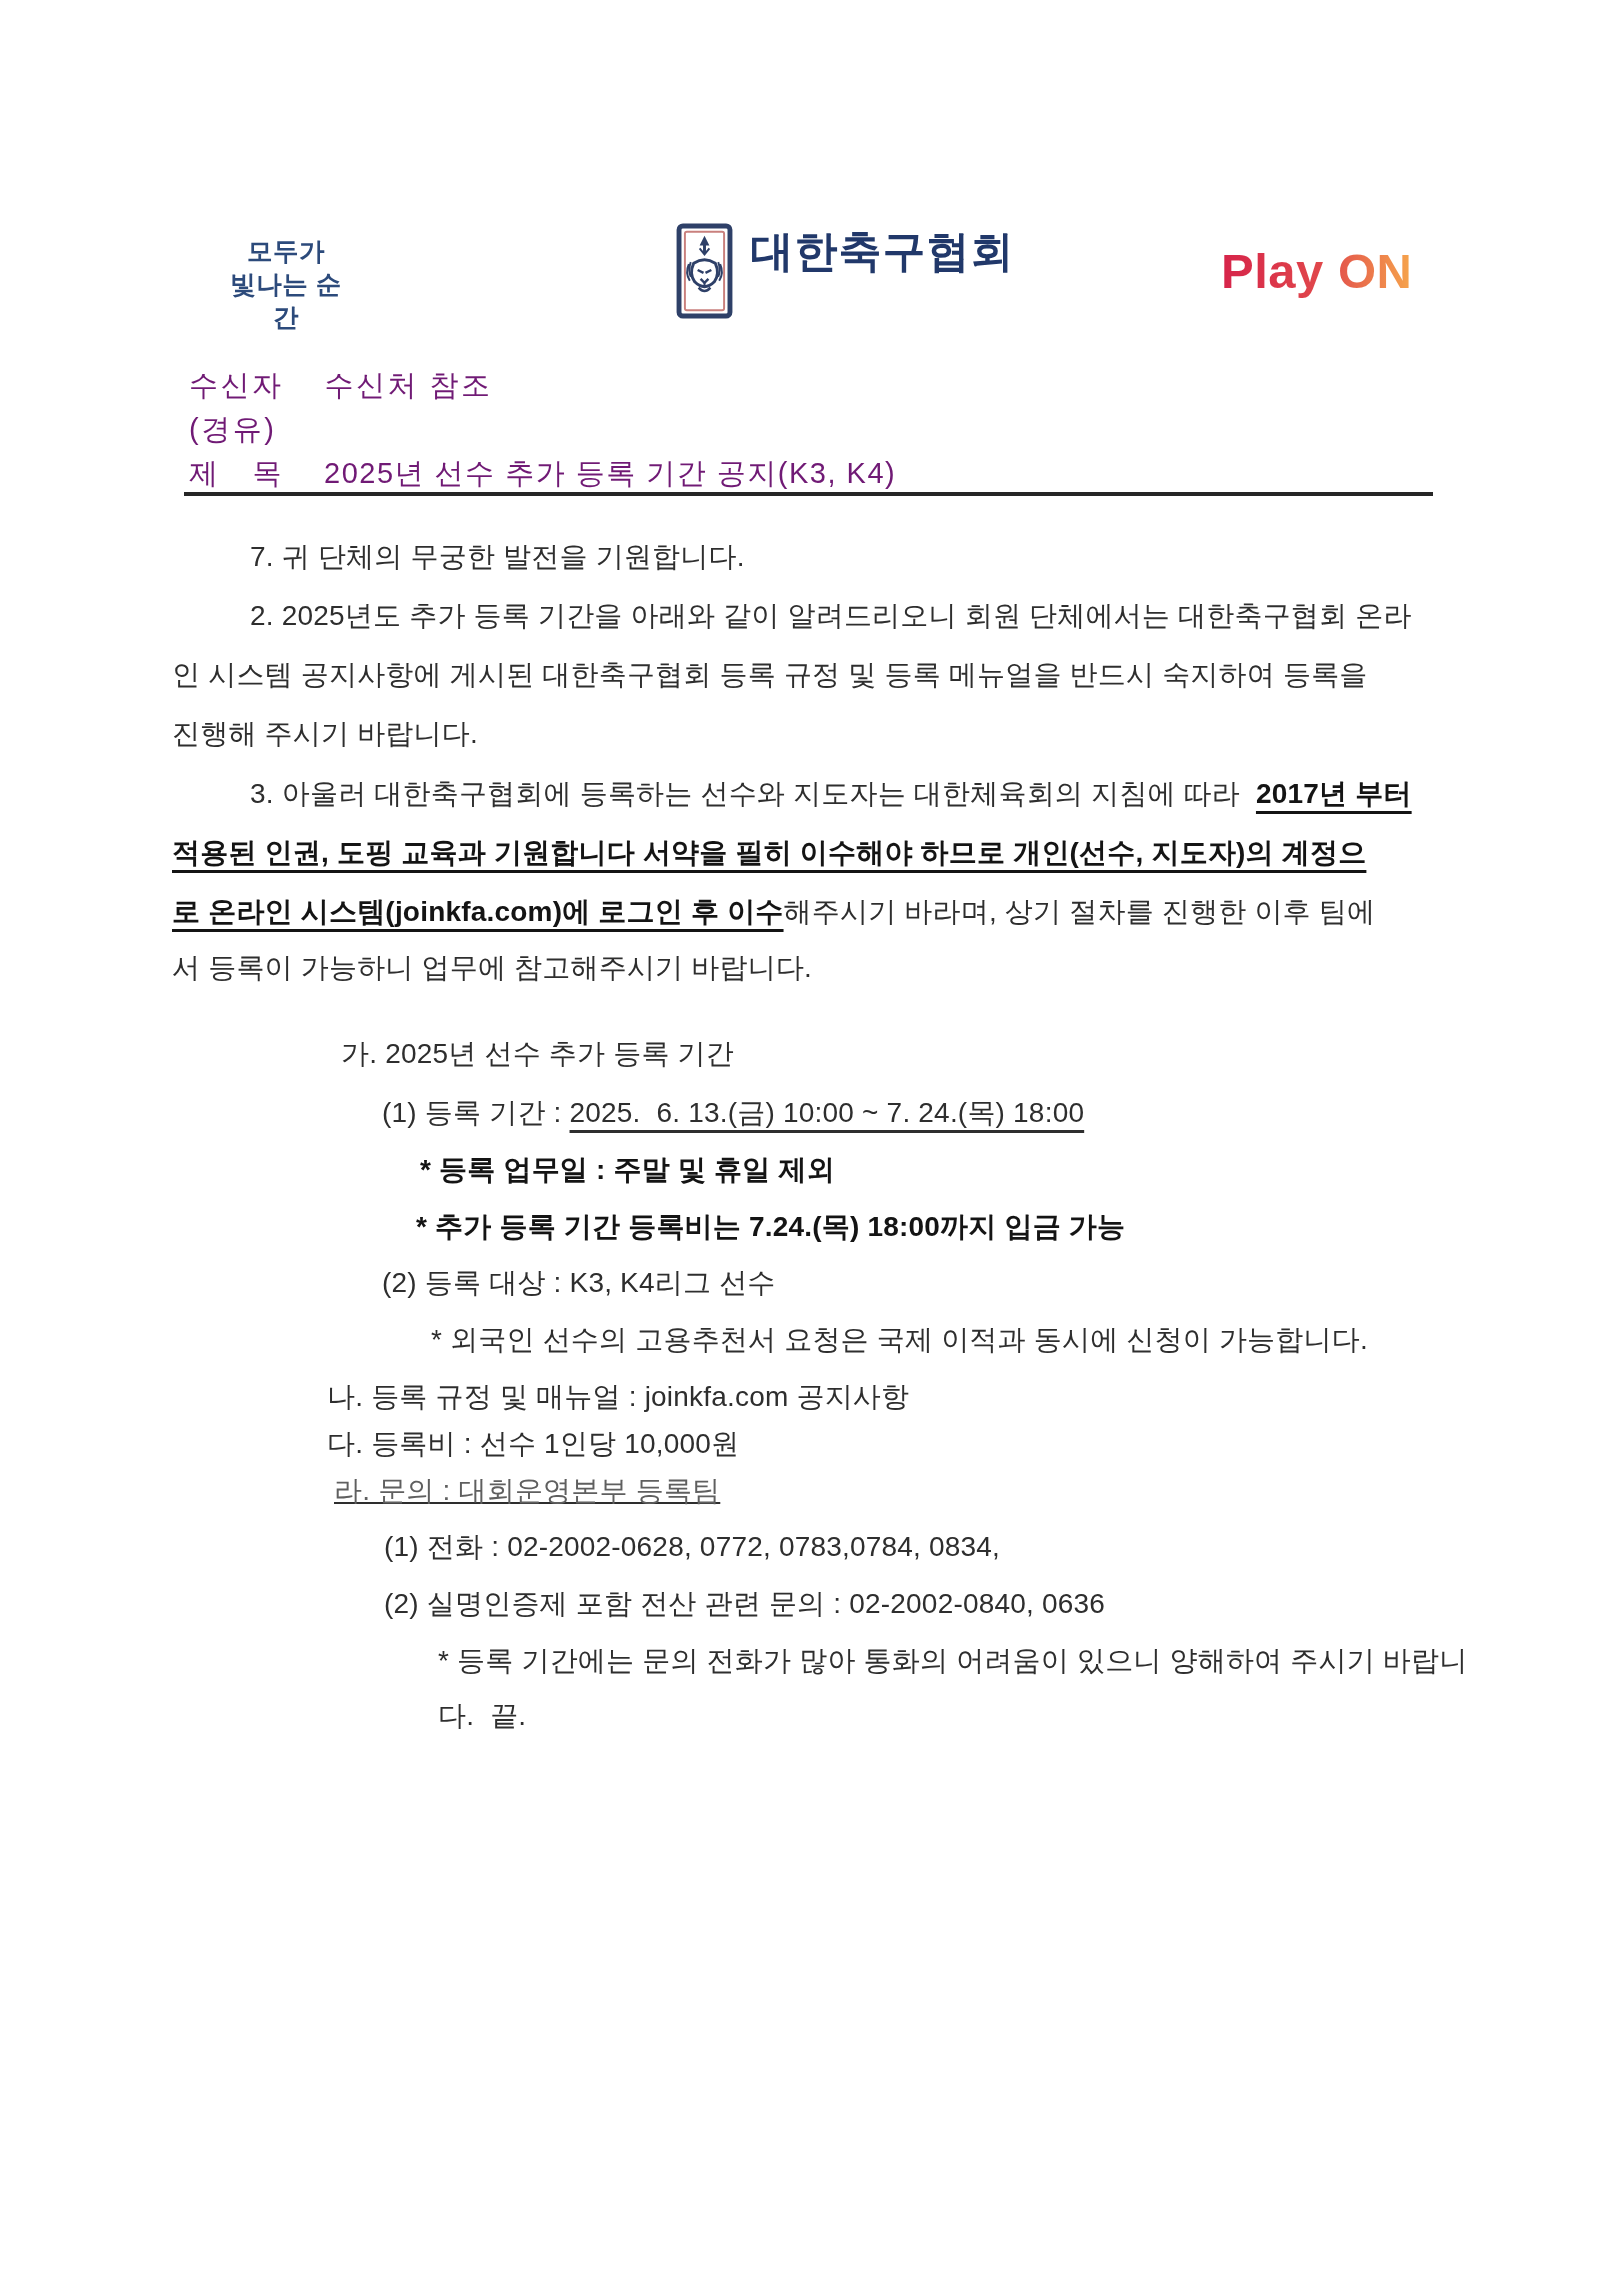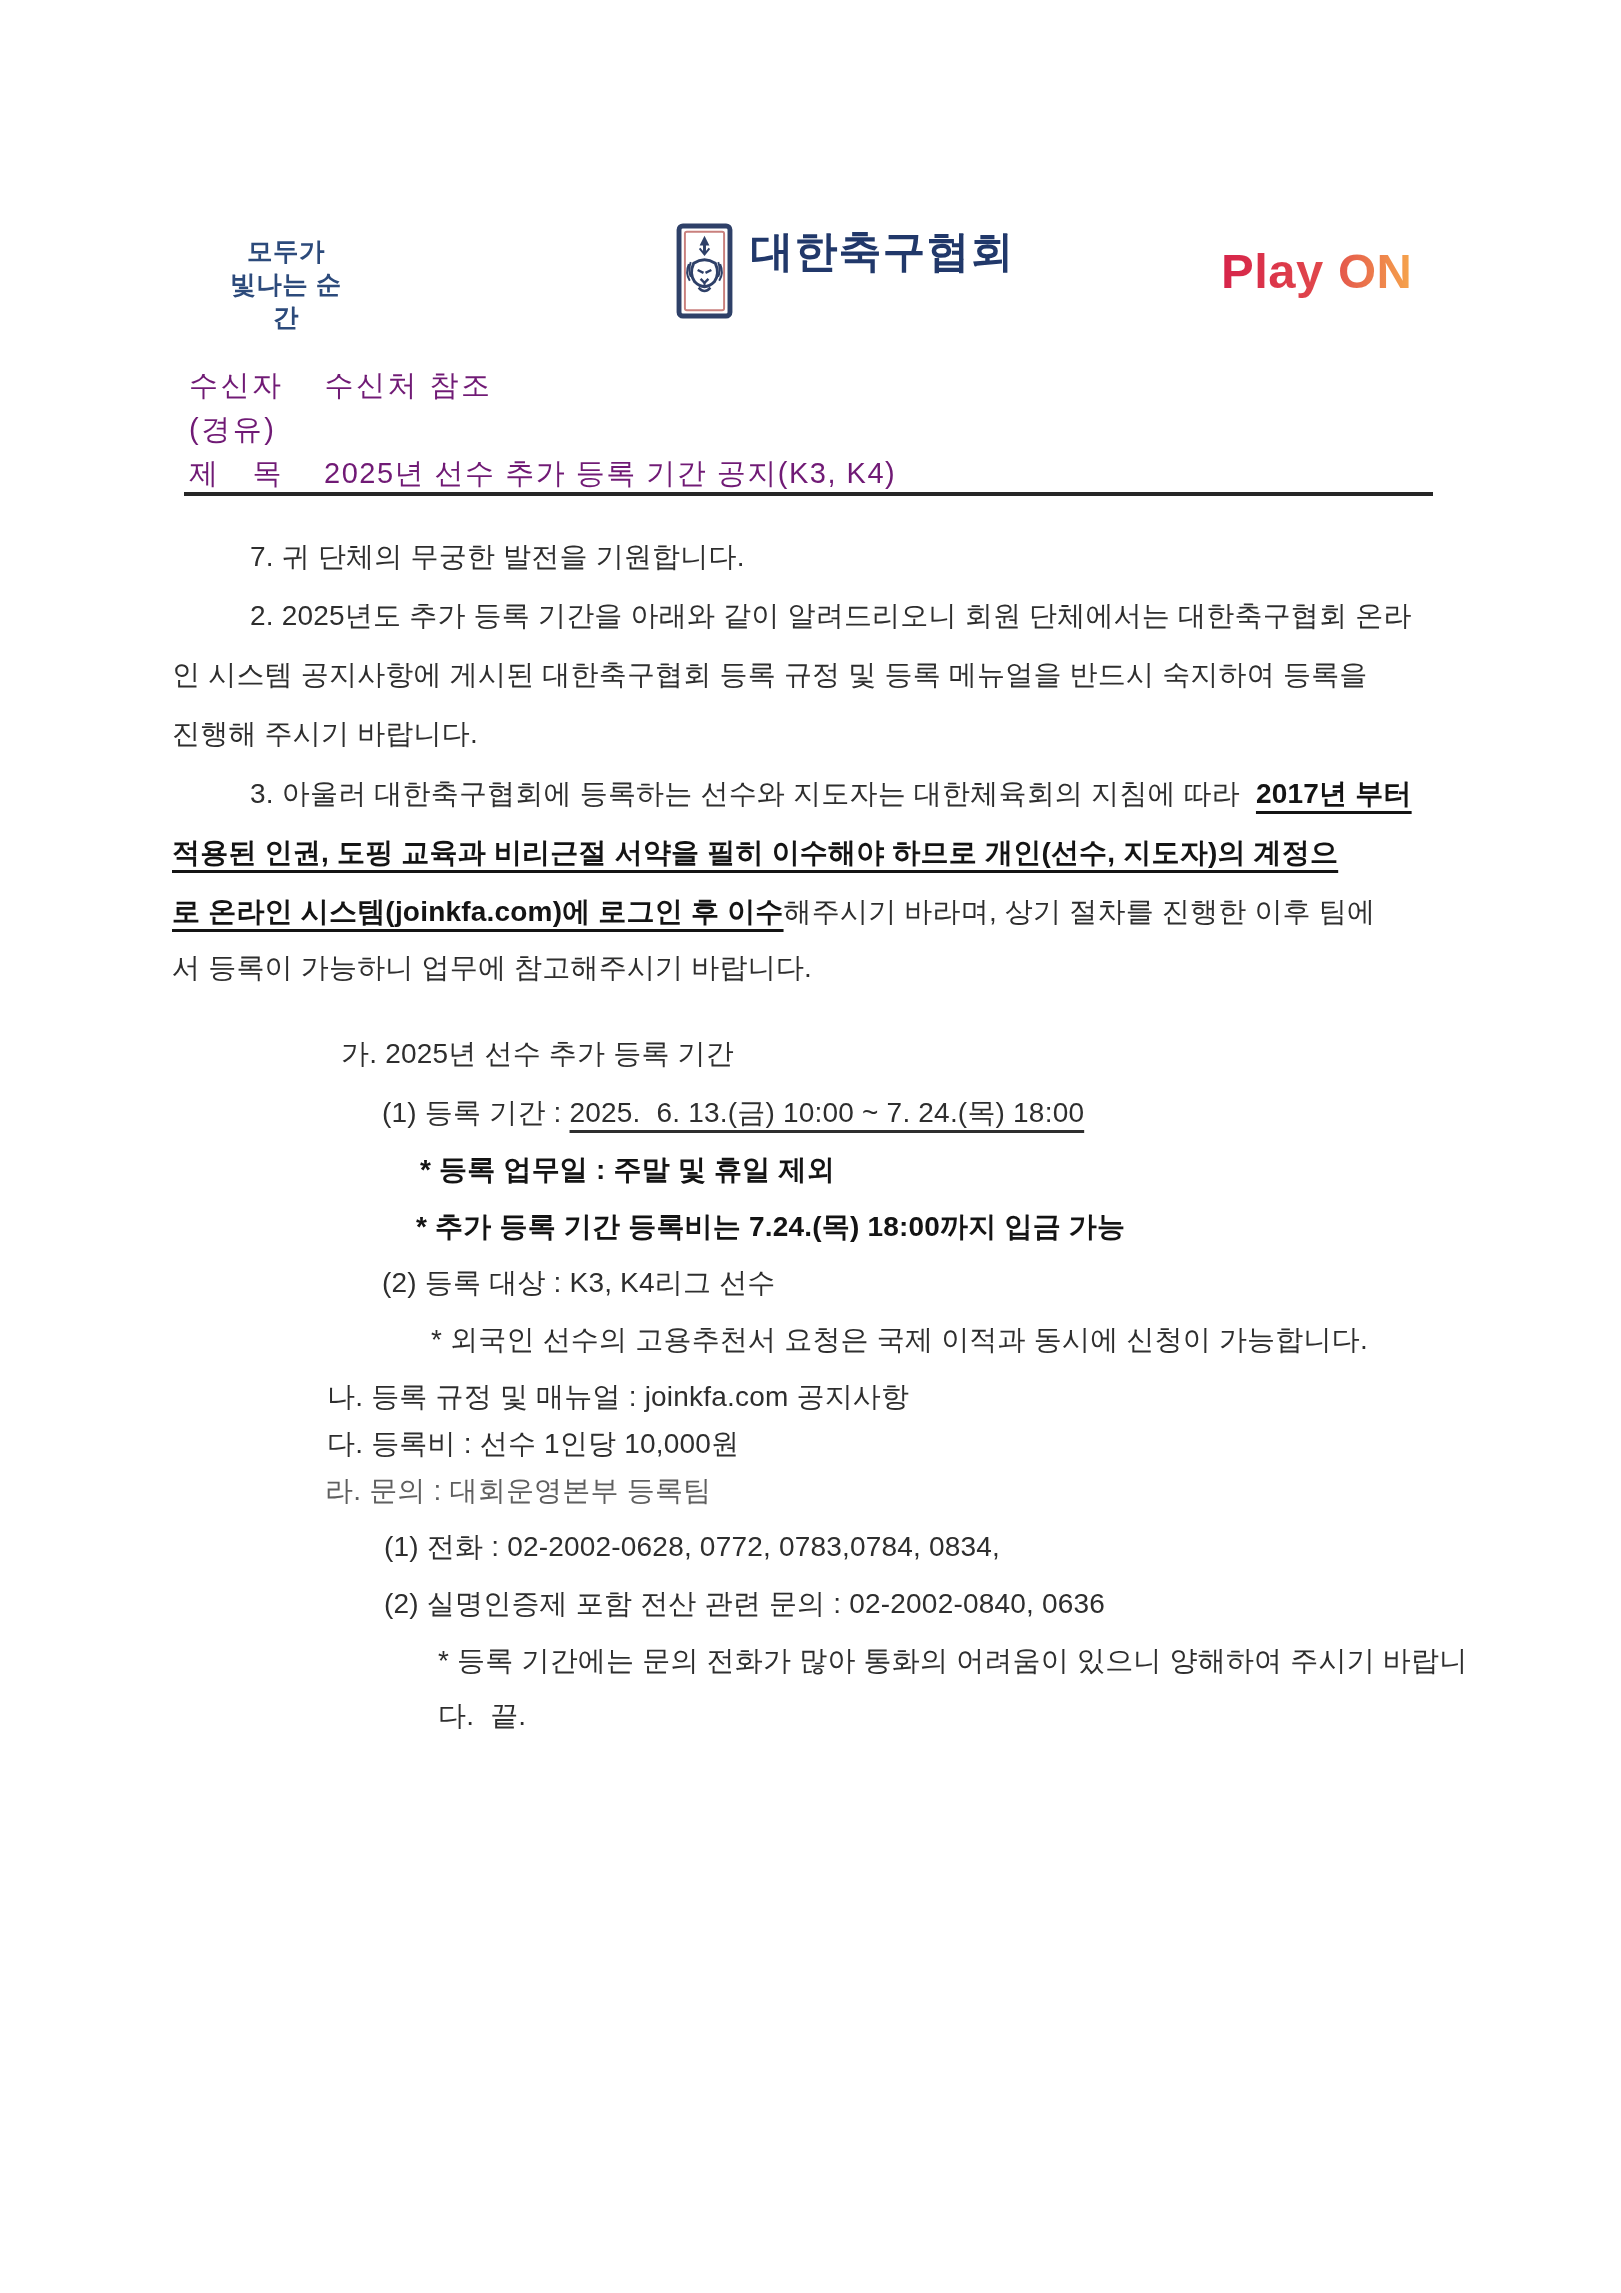--- a/index.html
+++ b/index.html
@@ -91,32 +91,32 @@
   </div>
 
   <div class="rule"></div>
 
   <div class="doc-body">
       <div class="line" style="left: 250px; top: 537px;"><span>7. 귀 단체의 무궁한 발전을 기원합니다.</span></div>
       <div class="line" style="left: 250px; top: 596px;"><span>2. 2025년도 추가 등록 기간을 아래와 같이 알려드리오니 회원 단체에서는 대한축구협회 온라</span></div>
       <div class="line" style="left: 172px; top: 655px;"><span>인 시스템 공지사항에 게시된 대한축구협회 등록 규정 및 등록 메뉴얼을 반드시 숙지하여 등록을</span></div>
       <div class="line" style="left: 172px; top: 714px;"><span>진행해 주시기 바랍니다.</span></div>
       <div class="line" style="left: 250px; top: 774px;"><span>3. 아울러 대한축구협회에 등록하는 선수와 지도자는 대한체육회의 지침에 따라  </span><span class="b u">2017년 부터</span></div>
-      <div class="line" style="left: 172px; top: 833px;"><span class="b u">적용된 인권, 도핑 교육과 비리근절 서약을 필히 이수해야 하므로 개인(선수, 지도자)의 계정으</span></div>
+      <div class="line" style="left: 172px; top: 833px;"><span class="b u">적용된 인권, 도핑 교육과 기원합니다 서약을 필히 이수해야 하므로 개인(선수, 지도자)의 계정으</span></div>
       <div class="line" style="left: 172px; top: 948px;"><span>서 등록이 가능하니 업무에 참고해주시기 바랍니다.</span></div>
       <div class="line" style="left: 172px; top: 892px;"><span class="b u">로 온라인 시스템(joinkfa.com)에 로그인 후 이수</span><span>해주시기 바라며, 상기 절차를 진행한 이후 팀에</span></div>
       <div class="line" style="left: 341px; top: 1034px;"><span>가. 2025년 선수 추가 등록 기간</span></div>
       <div class="line" style="left: 382px; top: 1093px;"><span>(1) 등록 기간 : </span><span class="u">2025.  6. 13.(금) 10:00 ~ 7. 24.(목) 18:00</span></div>
       <div class="line" style="left: 420px; top: 1150px;"><span class="b">* 등록 업무일 : 주말 및 휴일 제외</span></div>
       <div class="line" style="left: 416px; top: 1207px;"><span class="b">* 추가 등록 기간 등록비는 7.24.(목) 18:00까지 입금 가능</span></div>
       <div class="line" style="left: 382px; top: 1263px;"><span>(2) 등록 대상 : K3, K4리그 선수</span></div>
       <div class="line" style="left: 431px; top: 1320px;"><span>* 외국인 선수의 고용추천서 요청은 국제 이적과 동시에 신청이 가능합니다.</span></div>
       <div class="line" style="left: 327px; top: 1377px;"><span>나. 등록 규정 및 매뉴얼 : joinkfa.com 공지사항</span></div>
       <div class="line" style="left: 327px; top: 1424px;"><span>다. 등록비 : 선수 1인당 10,000원</span></div>
-      <div class="line" style="left: 325px; top: 1471px;"><span class="m">라. 문의 : 대회운영본부 등록팀</span></div>
+      <div class="line" style="left: 334px; top: 1471px; text-decoration: underline;"><span class="m">라. 문의 : 대회운영본부 등록팀</span></div>
       <div class="line" style="left: 384px; top: 1527px;"><span>(1) 전화 : 02-2002-0628, 0772, 0783,0784, 0834,</span></div>
       <div class="line" style="left: 384px; top: 1584px;"><span>(2) 실명인증제 포함 전산 관련 문의 : 02-2002-0840, 0636</span></div>
       <div class="line" style="left: 438px; top: 1641px;"><span>* 등록 기간에는 문의 전화가 많아 통화의 어려움이 있으니 양해하여 주시기 바랍니</span></div>
       <div class="line" style="left: 438px; top: 1696px;"><span>다.  끝.</span></div>
     </div>
 
 </div>
 
 
 </body></html>

